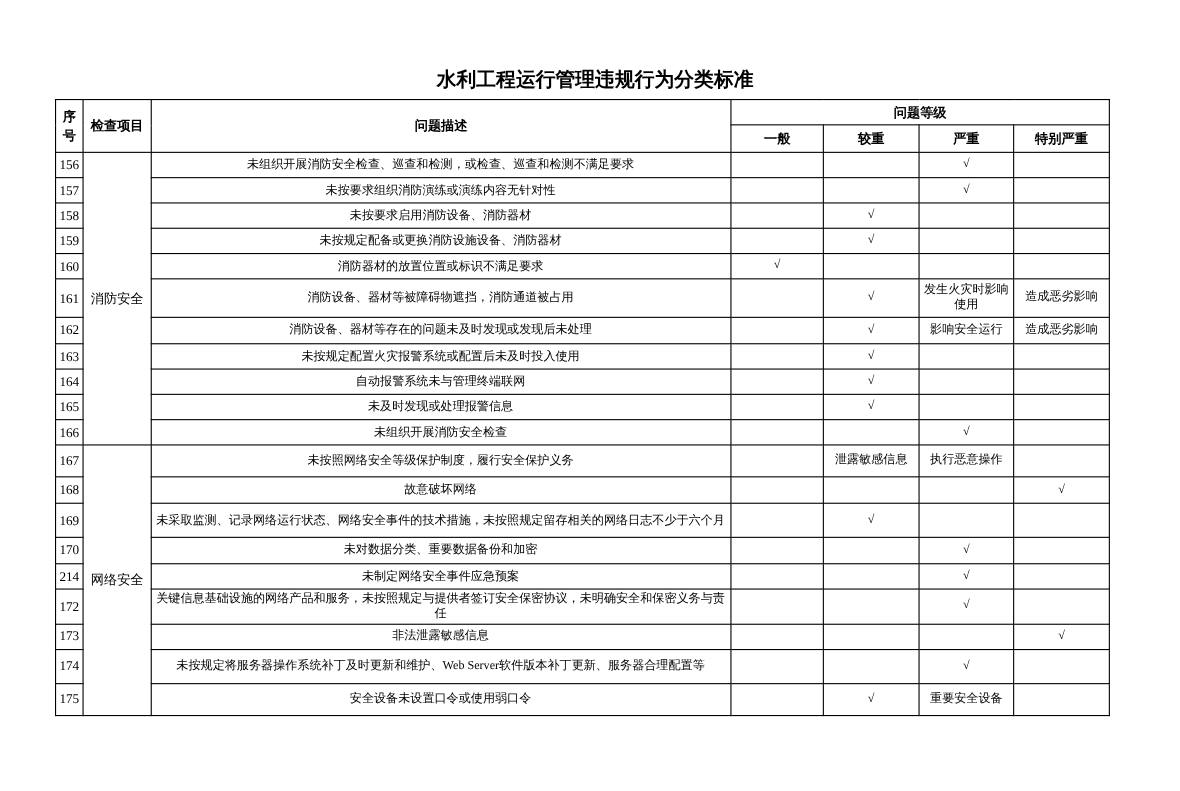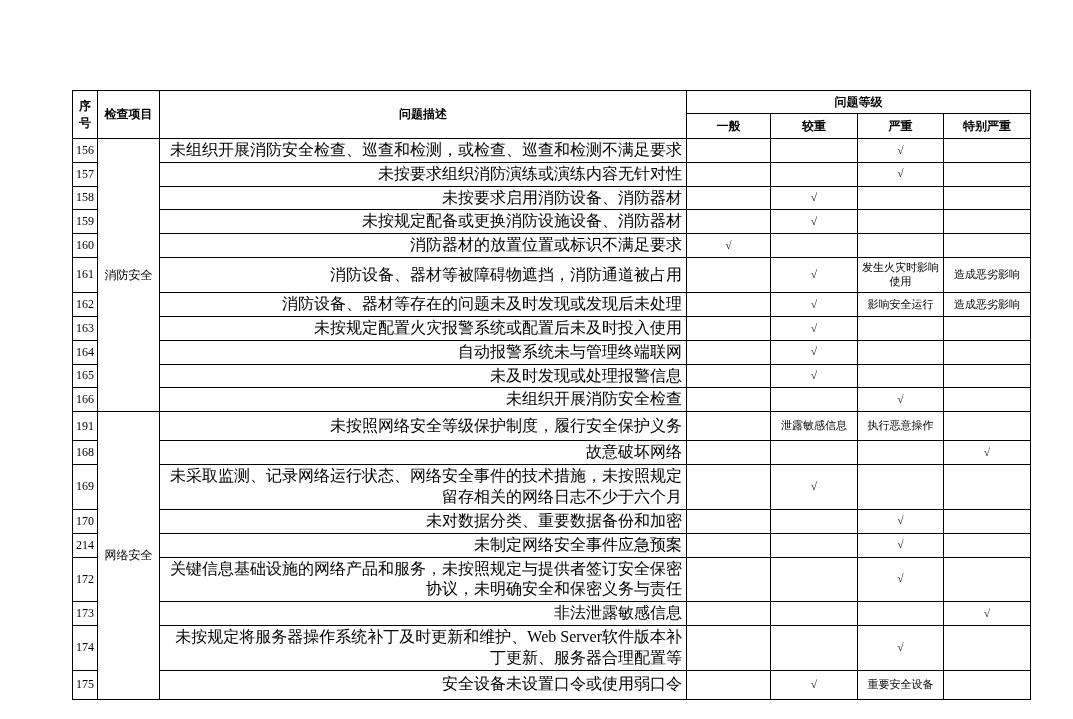--- a/index.html
+++ b/index.html
@@ -20,21 +20,21 @@
     text-align: center;
     font-family: "Liberation Sans", sans-serif;
     font-weight: 700;
     font-size: 18px;
     line-height: 24px;
     color: #000000;
     white-space: nowrap;
   }
   table.std-table {
     position: absolute;
-    left: 72px;
+    left: 50px;
     top: 90px;
     width: 958px;
     border-collapse: collapse;
     table-layout: fixed;
   }
   .std-table th, .std-table td {
     border: 1px solid #000000;
     padding: 0;
     color: #000000;
     vertical-align: middle;
@@ -53,36 +53,37 @@
     text-align: center;
     font-size: 12px;
     padding: 1px 1px;
   }
   .std-table td.cat {
     text-align: center;
     font-size: 12px;
     padding: 1px 2px;
   }
   .std-table td.desc {
-    text-align: right;
-    font-size: 16px;
+    text-align: center;
+    font-size: 11px;
     line-height: 1.3;
     padding: 1px 4px 1px 3px;
   }
   .std-table td.level {
     text-align: center;
     font-size: 11px;
     line-height: 1.25;
     padding: 1px 3px;
   }
 </style>
 </head>
 <body>
 
 <div class="page">
+  <div class="doc-title">水利工程运行管理违规行为分类标准</div>
 
   <table class="std-table">
     <colgroup>
       <col style="width:25px">
       <col style="width:62px">
       <col style="width:527px">
       <col style="width:84px">
       <col style="width:87px">
       <col style="width:86px">
       <col style="width:87px">
@@ -185,21 +186,21 @@
         </tr>
         <tr style="height: 23px; margin-left: 17px;">
           <td class="num">166</td>
           <td class="desc">未组织开展消防安全检查</td>
           <td class="level"></td>
           <td class="level"></td>
           <td class="level">√</td>
           <td class="level"></td>
         </tr>
         <tr style="height: 29px;">
-          <td class="num">191</td>
+          <td class="num">167</td>
           <td class="cat" rowspan="9">网络安全</td>
           <td class="desc">未按照网络安全等级保护制度，履行安全保护义务</td>
           <td class="level"></td>
           <td class="level">泄露敏感信息</td>
           <td class="level">执行恶意操作</td>
           <td class="level"></td>
         </tr>
         <tr style="height: 24px;">
           <td class="num">168</td>
           <td class="desc">故意破坏网络</td>

